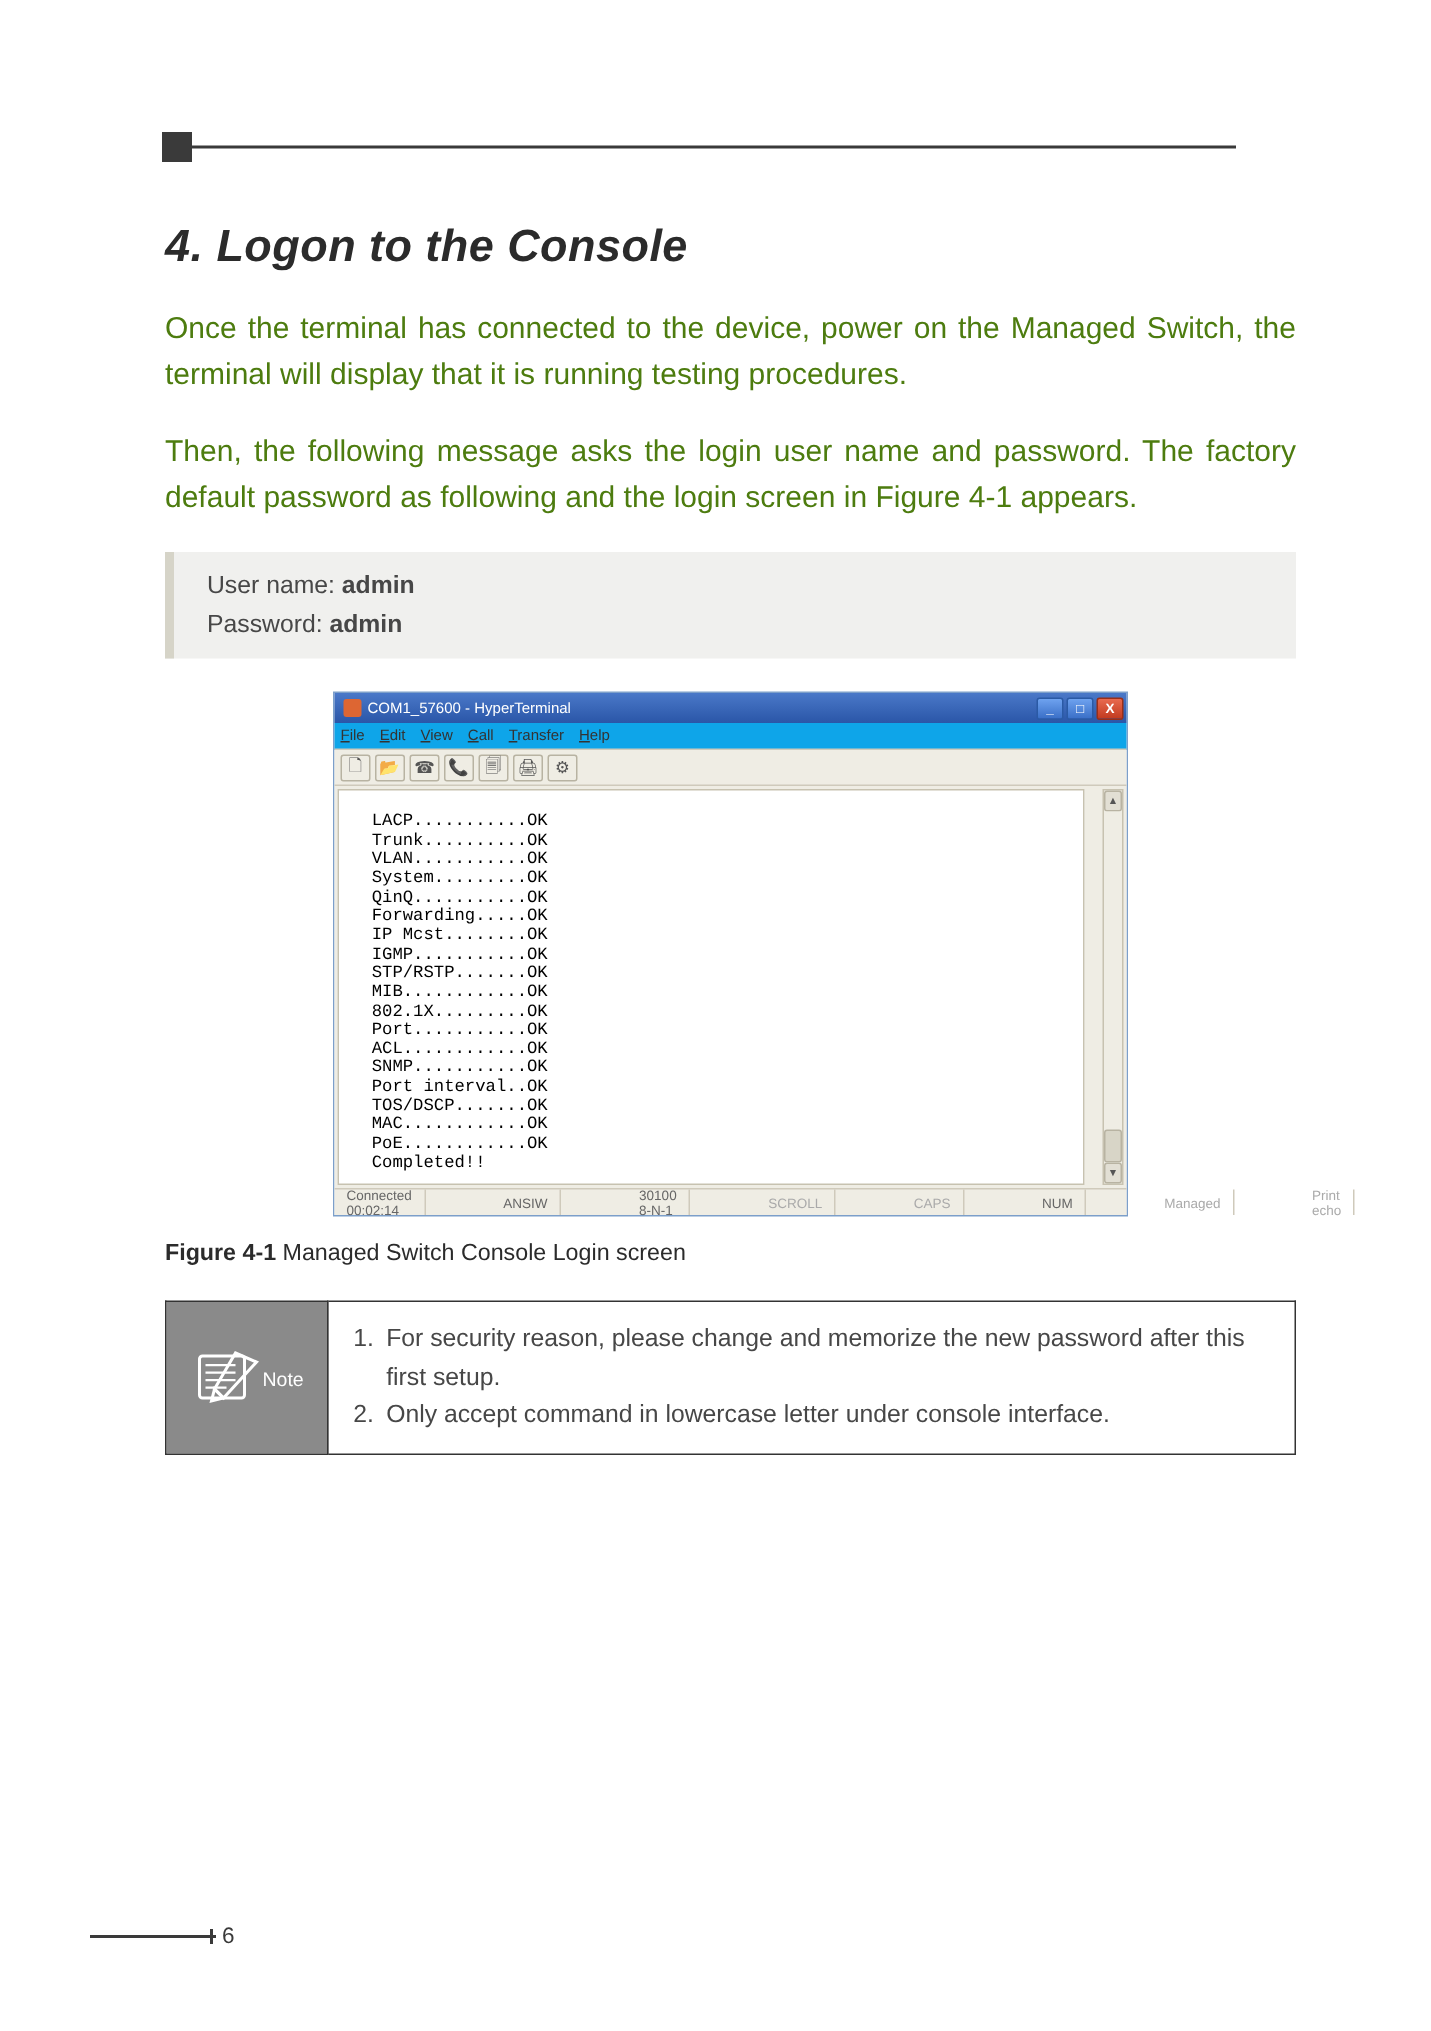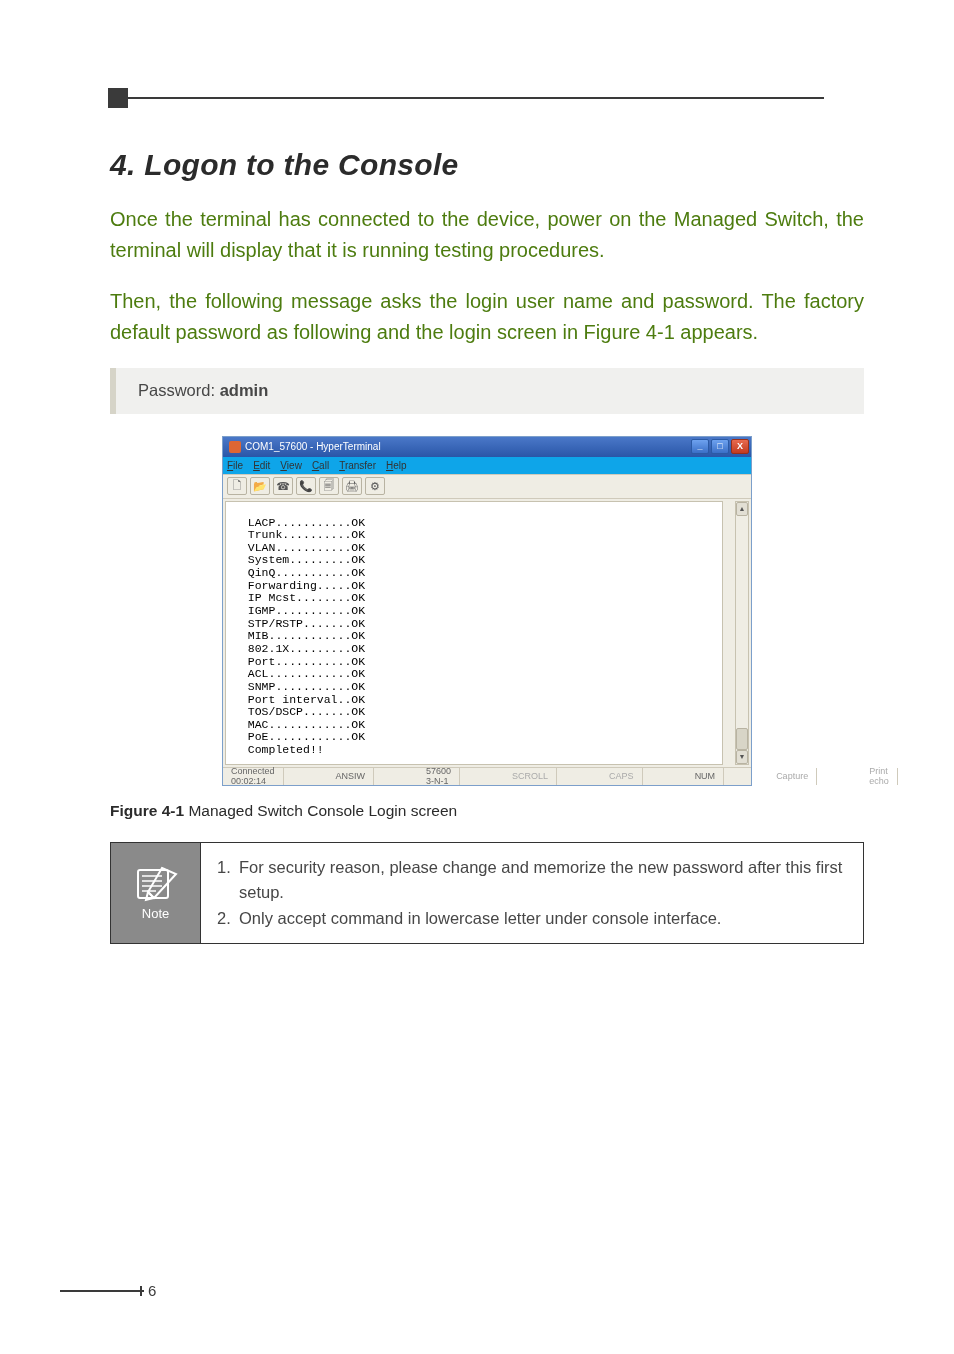--- a/index.html
+++ b/index.html
@@ -30,21 +30,21 @@
   .sb-track { flex: 1; background: #efede4; position: relative; }
   .sb-thumb { position: absolute; left: 0; right: 0; bottom: 0; height: 22px; background: #d8d5c7; border: 1px solid #b8b3a2; border-radius: 2px; }
   .statusbar { height: 18px; background: #efede4; border-top: 1px solid #cfcabb; display: flex; align-items: center; font-size: 9px; color: #666; gap: 44px; }
   .statusbar .cell { padding: 0 8px; border-right: 1px solid #cfcabb; height: 100%; display: flex; align-items: center; }
   .statusbar .cell.dim { color: #aaa; }
   .figure-caption { text-align: left; font-family: Arial, Helvetica, sans-serif; font-size: 15.5px; color: #2b2b2b; margin: 16px 0 22px 0; }
   .figure-caption b { font-weight: bold; }
   .note-table { width: 100%; border-collapse: collapse; border: 1.5px solid #333; }
   .note-table td { border: 1.5px solid #333; vertical-align: middle; padding: 12px 16px; }
   .note-left { width: 90px; background: #8a8a8a; text-align: center; }
-  .note-icon-wrap { display: flex; flex-direction: column; align-items: center; }
+  .note-icon-wrap { display: flex; flex-direction: row; align-items: center; }
   .note-icon-wrap svg { display: block; }
   .note-label { color: #ffffff; font-size: 13px; margin-top: 2px; font-family: Arial, sans-serif; }
   .note-right { font-size: 16.5px; line-height: 1.55; color: #474747; }
   .note-right ol { list-style: none; padding: 0; margin: 0; }
   .note-right li { display: flex; }
   .note-right li .num { flex: 0 0 22px; }
   .note-right li .txt { flex: 1; }
   .footer { position: absolute; bottom: 72px; left: 0; right: 0; }
   .footer-rule { position: absolute; left: 60px; right: 810px; top: 8px; height: 2px; background: #3a3a3a; }
   .footer-tick { position: absolute; left: 140px; top: 4px; width: 2px; height: 10px; background: #3a3a3a; }
@@ -57,20 +57,23 @@
   <div class="top-marker"></div>
   <div class="top-rule"></div>
 
   <div class="content">
     <h1>4. Logon to the Console</h1>
 
     <p class="body">Once the terminal has connected to the device, power on the Managed Switch, the terminal will display that it is running testing procedures.</p>
     <p class="body">Then, the following message asks the login user name and password. The factory default password as following and the login screen in Figure 4-1 appears.</p>
 
     <div class="cred-box">
+      <div>
+        <span>User name: </span><span class="bold">admin</span>
+      </div>
       <div>
         <span>Password: </span><span class="bold">admin</span>
       </div>
     </div>
 
     <div class="term-wrap">
       <div class="term-window">
         <div class="titlebar">
           <div class="titlebar-icon"></div>
           <span>COM1_57600 - HyperTerminal</span>
@@ -125,25 +128,25 @@
             <div class="sb-btn">▲</div>
             <div class="sb-track">
               <div class="sb-thumb"></div>
             </div>
             <div class="sb-btn">▼</div>
           </div>
         </div>
         <div class="statusbar">
           <div class="cell">Connected 00:02:14</div>
           <div class="cell">ANSIW</div>
-          <div class="cell">57600 3-N-1</div>
+          <div class="cell">30100 8-N-1</div>
           <div class="cell dim">SCROLL</div>
           <div class="cell dim">CAPS</div>
           <div class="cell">NUM</div>
-          <div class="cell dim">Capture</div>
+          <div class="cell dim">Managed</div>
           <div class="cell dim">Print echo</div>
         </div>
       </div>
     </div>
 
     <div class="figure-caption">
       <b>Figure 4-1</b><span>  Managed Switch Console Login screen</span>
     </div>
 
     <table class="note-table">

